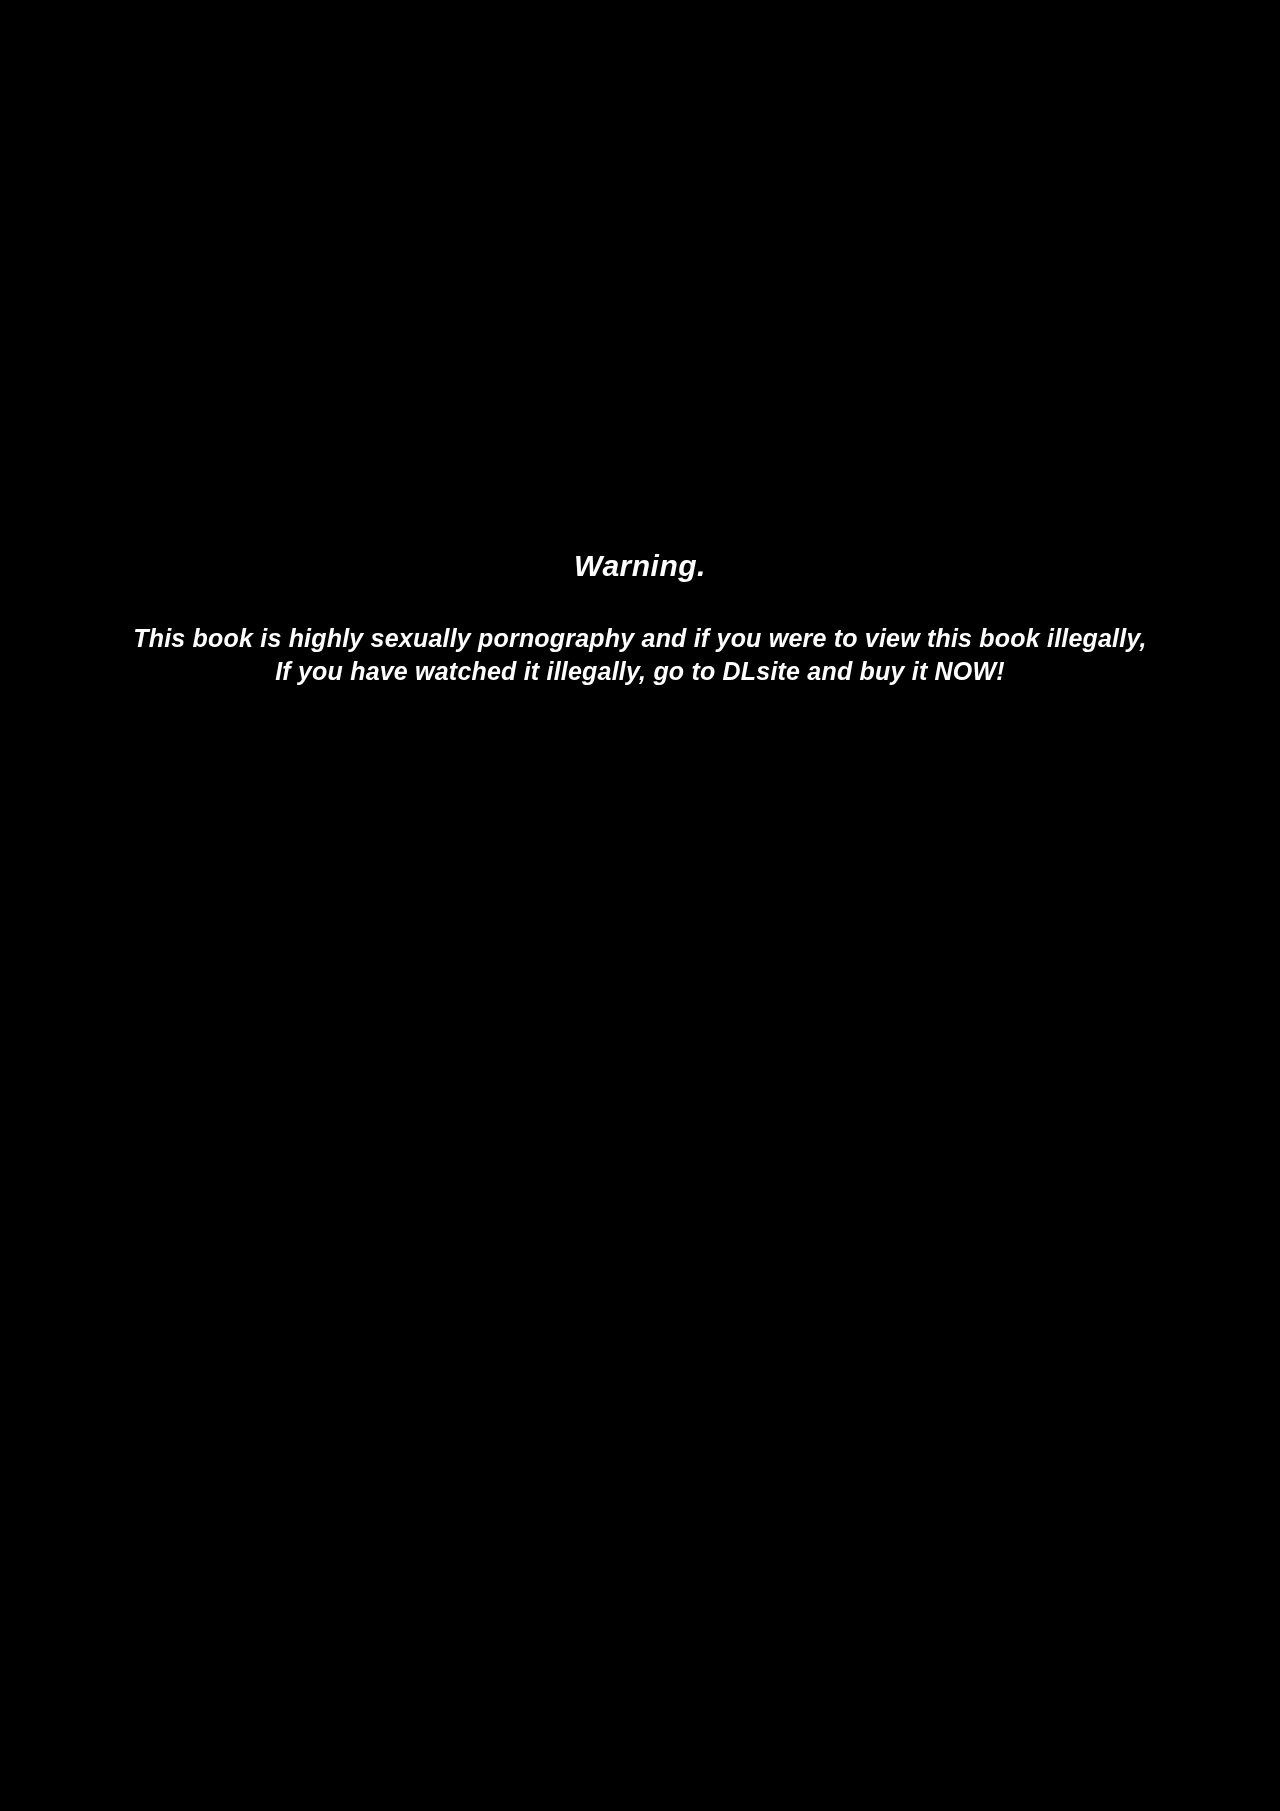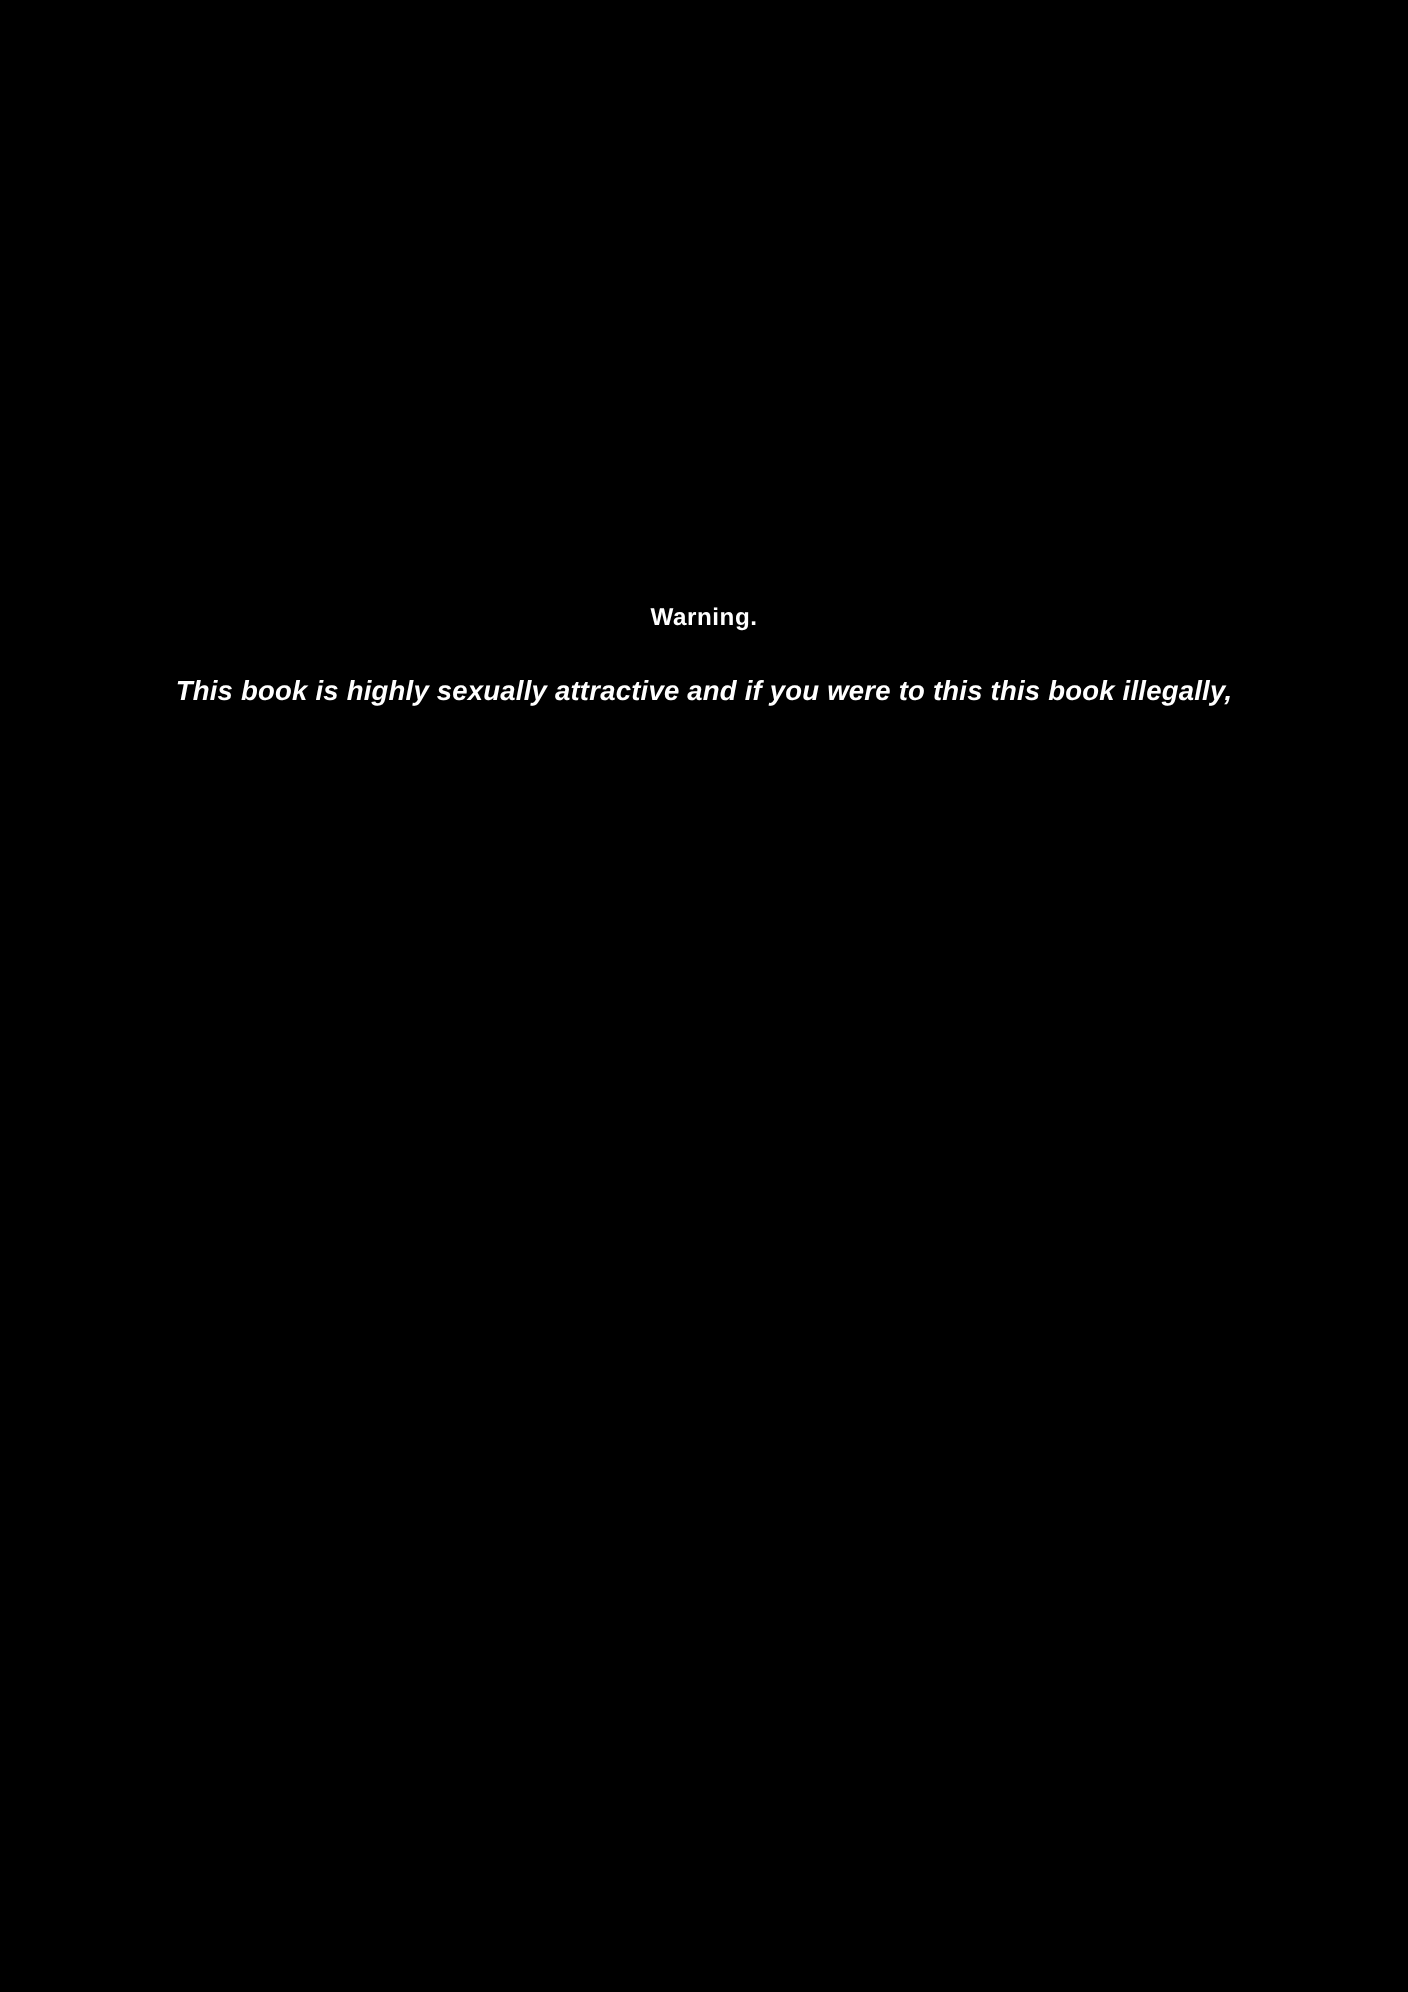--- a/index.html
+++ b/index.html
@@ -24,22 +24,23 @@
   .warning-block {
     position: absolute;
     left: 0;
     right: 0;
     top: 548px;
     text-align: center;
     color: #ffffff;
   }
 
   .warning-title {
-    font-size: 22px;
+    font-size: 30px;
     font-weight: bold;
+    font-style: italic;
     letter-spacing: 0.5px;
     line-height: 1.2;
     margin: 0 0 38px 0;
     text-shadow:
       -1.6px -1.6px 0 #000, 1.6px -1.6px 0 #000,
       -1.6px  1.6px 0 #000, 1.6px  1.6px 0 #000,
       0 -2px 0 #000, 0 2px 0 #000, -2px 0 0 #000, 2px 0 0 #000;
   }
 
   .warning-body {
@@ -60,16 +61,17 @@
     white-space: nowrap;
   }
 </style>
 </head>
 <body>
 
 <div class="page">
   <div class="warning-block">
     <p class="warning-title">Warning.</p>
     <p class="warning-body">
-      <span class="line">This book is highly sexually attractive and if you were to this this book illegally,</span>
+      <span class="line">This book is highly sexually pornography and if you were to view this book illegally,</span>
+      <span class="line">If you have watched it illegally, go to DLsite and buy it NOW!</span>
     </p>
   </div>
 </div>
 
 </body></html>

